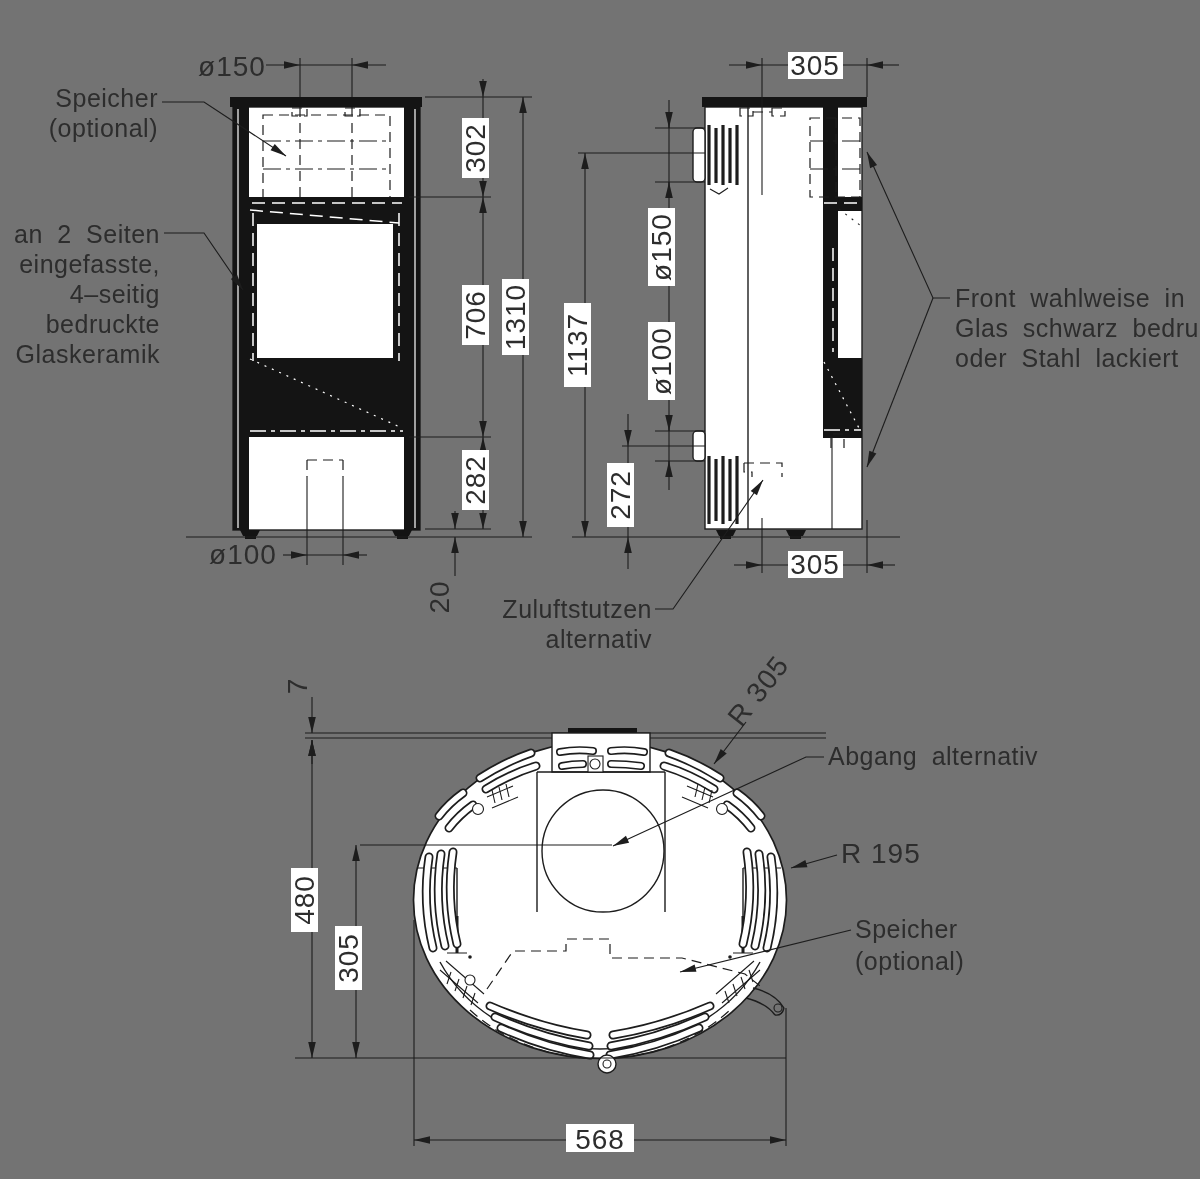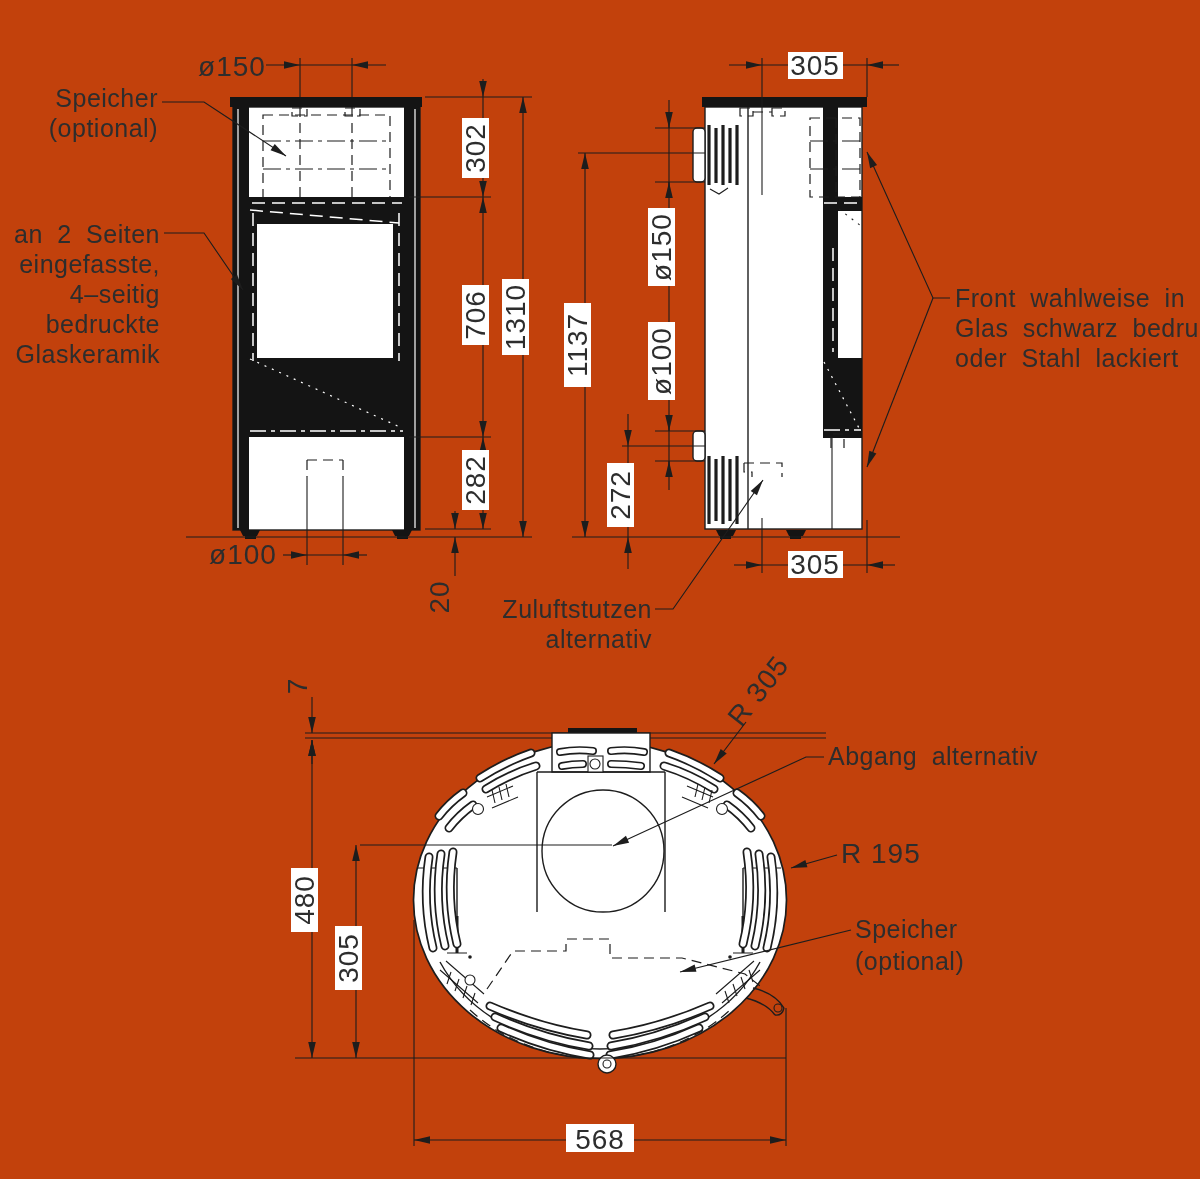--- a/index.html
+++ b/index.html
@@ -1,16 +1,16 @@
 <!DOCTYPE html>
 <html><head>
 <meta charset="utf-8">
 <style>
   html,body{margin:0;padding:0;background:#ffffff;}
-  .page{width:1200px;height:1179px;background:#c2410c;position:relative;overflow:hidden;}
+  .page{width:1200px;height:1179px;background:#737373;position:relative;overflow:hidden;}
   svg text{font-family:"Liberation Sans",sans-serif;fill:#2d2d2d;}
   .dim{font-size:28px;letter-spacing:1px;}
   .lbl{font-size:25px;letter-spacing:0.5px;word-spacing:7px;}
   .ln{stroke:#1d1d1d;stroke-width:1.4;fill:none;}
   .lt{stroke:#1d1d1d;stroke-width:1.1;fill:none;}
   .dsh{stroke:#1d1d1d;stroke-width:1.2;fill:none;stroke-dasharray:10 6;}
   .ddot{stroke:#1d1d1d;stroke-width:1.1;fill:none;stroke-dasharray:18 5 4 5;}
   .wdsh{stroke:#ffffff;stroke-width:1.5;fill:none;stroke-dasharray:13 7;}
   .wddot{stroke:#ffffff;stroke-width:1.3;fill:none;stroke-dasharray:16 5 4 5;}
   .wdot{stroke:#ffffff;stroke-width:1.2;fill:none;stroke-dasharray:2 6;}

